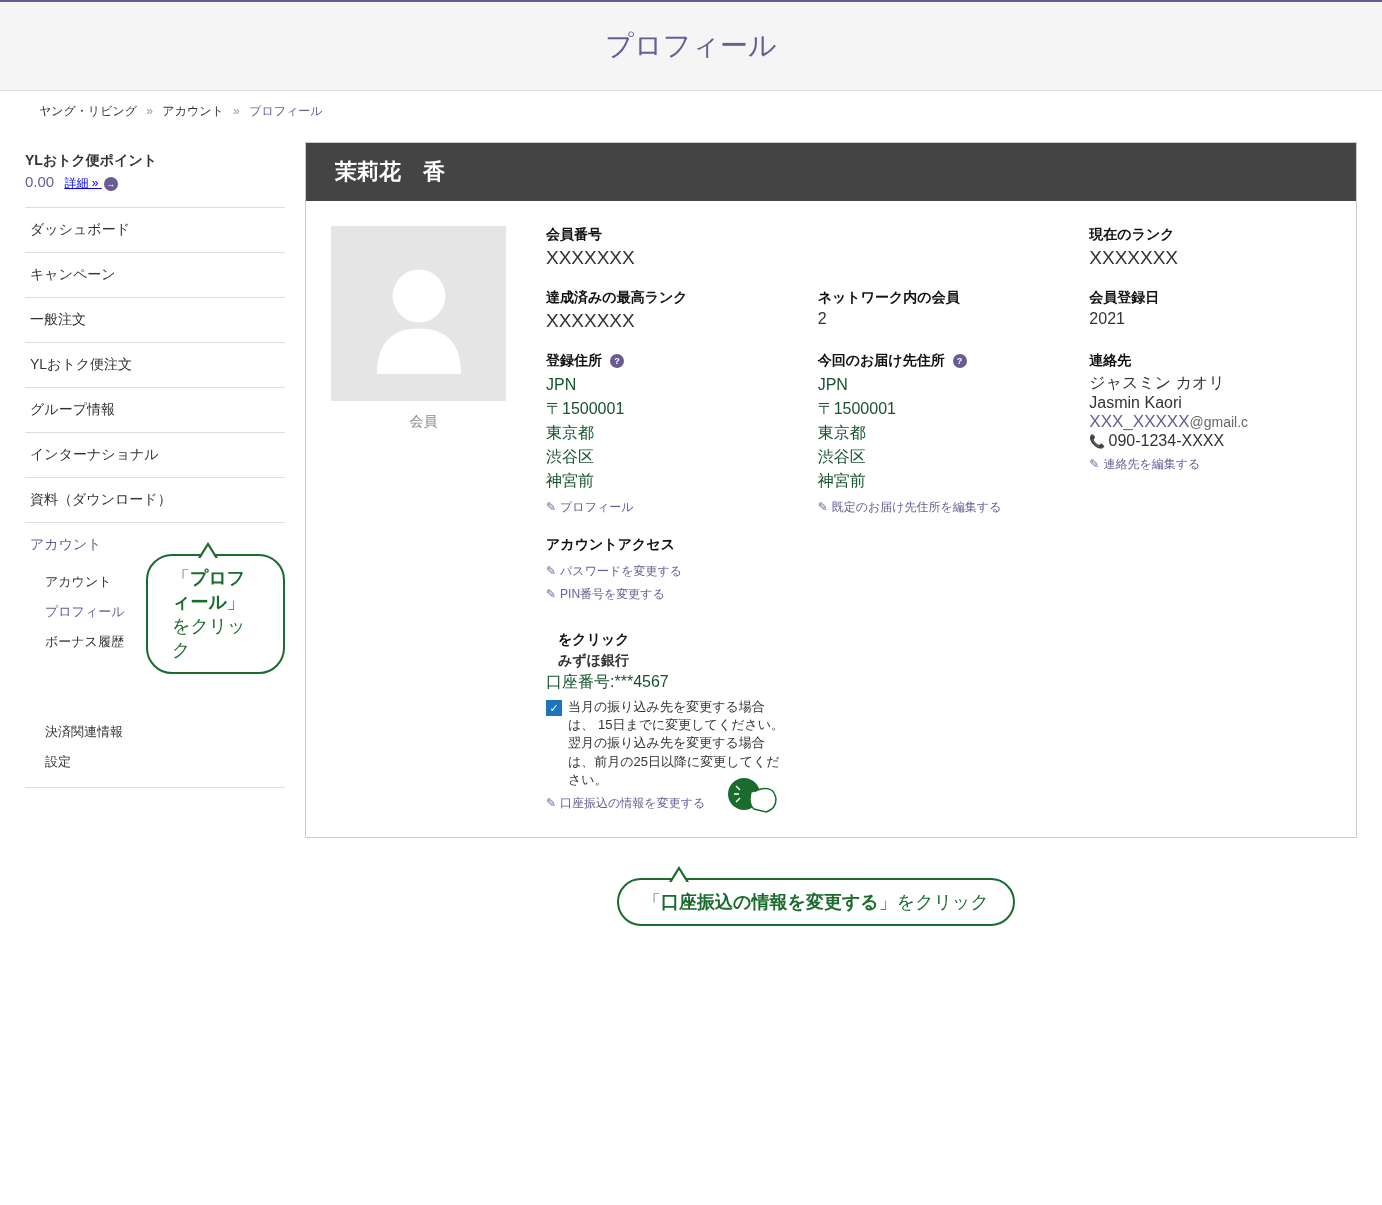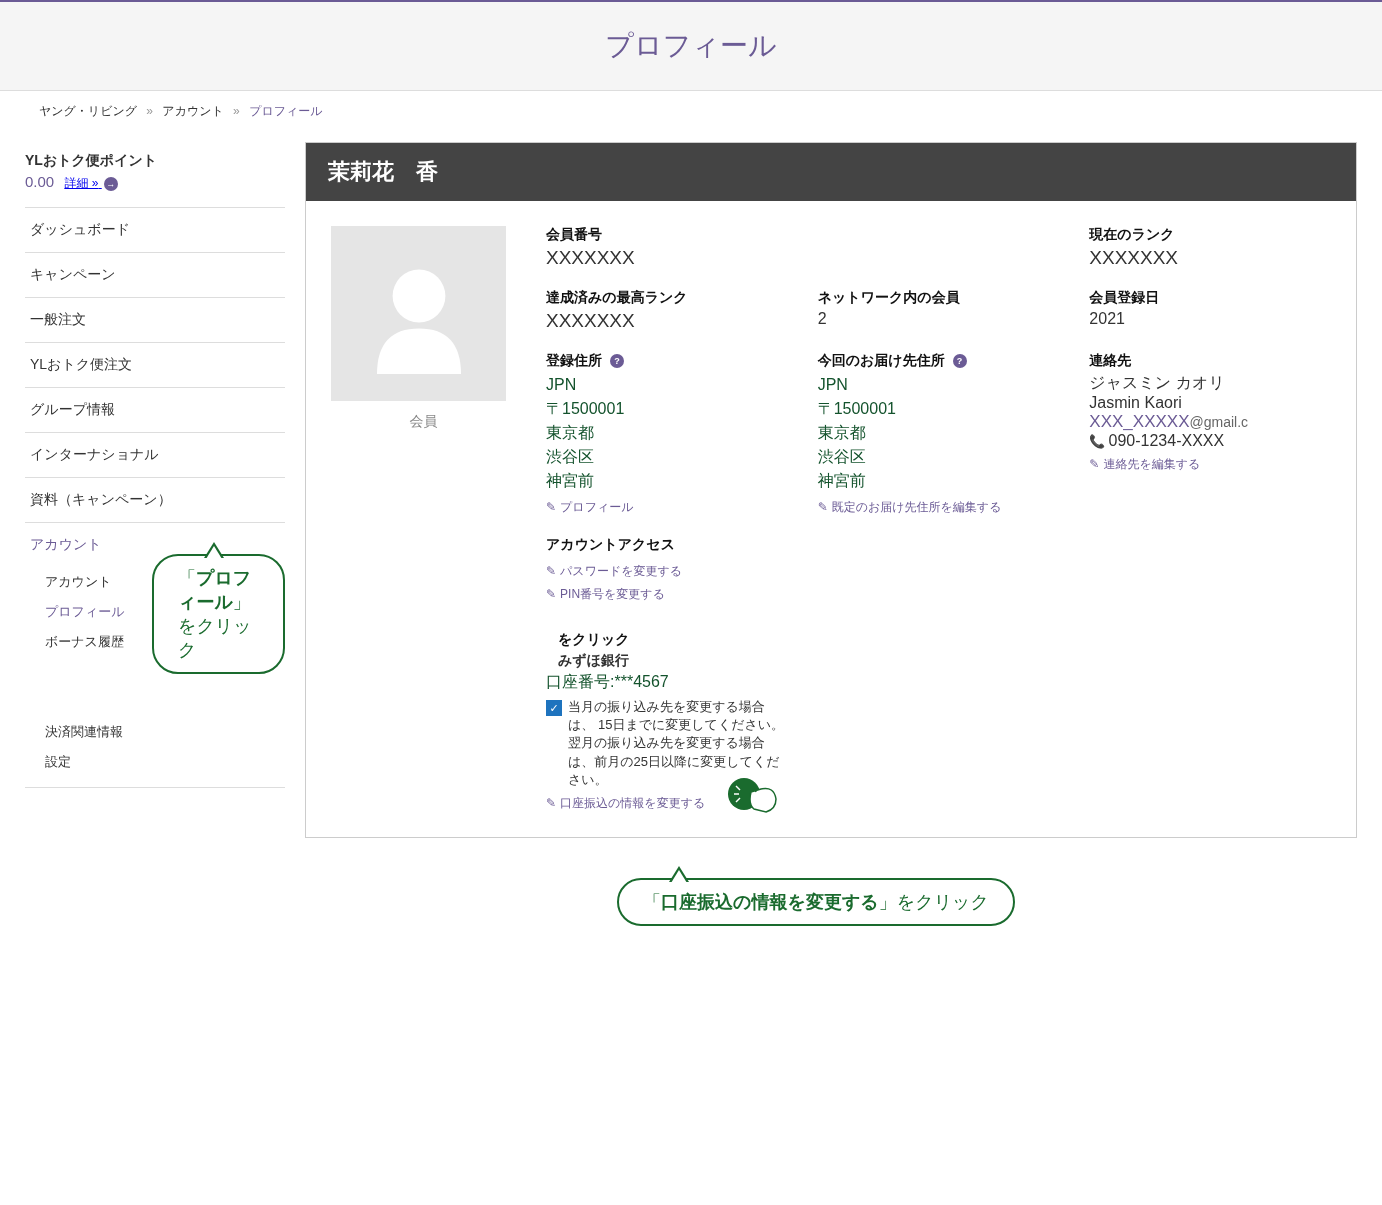--- a/index.html
+++ b/index.html
@@ -19,21 +19,21 @@
     .points-detail { font-size: 12px; margin-left: 6px; }
     .arrow-circle { display: inline-flex; align-items: center; justify-content: center; width: 14px; height: 14px; background: #6b5b95; border-radius: 50%; color: #fff; font-size: 9px; margin-left: 2px; vertical-align: middle; }
     .nav-list { list-style: none; border-top: 1px solid #ddd; }
     .nav-list > li { border-bottom: 1px solid #ddd; }
     .nav-list > li > a { display: block; padding: 13px 5px; color: #333; text-decoration: none; font-weight: normal; font-size: 14px; }
     .nav-list > li.active > a { color: #6b5b95; }
     .subnav { list-style: none; padding: 0 0 10px 15px; }
     .subnav li a { display: block; padding: 6px 5px; color: #333; text-decoration: none; font-size: 13px; }
     .subnav li.active a { color: #6b5b95; }
     .main { flex: 1; border: 1px solid #ccc; }
-    .main-header { background: #444; color: #fff; padding: 14px 22px; font-size: 22px; font-weight: bold; }
+    .main-header { background: #444; color: #fff; padding: 14px 29px; font-size: 22px; font-weight: bold; }
     .profile-body { display: flex; padding: 25px; gap: 30px; }
     .avatar-col { width: 185px; flex-shrink: 0; text-align: center; }
     .avatar-placeholder { width: 175px; height: 175px; background: #e5e5e5; display: flex; align-items: center; justify-content: center; }
     .avatar-svg { width: 120px; height: 120px; }
     .avatar-label { color: #888; font-size: 14px; margin-top: 12px; }
     .info-grid { flex: 1; display: grid; grid-template-columns: 1fr 1fr 1fr; gap: 20px 30px; }
     .field-label { font-weight: bold; font-size: 14px; color: #111; margin-bottom: 3px; }
     .field-val { font-size: 19px; color: #333; }
     .field-val-md { font-size: 16px; color: #333; }
     .field-val-sm { font-size: 16px; color: #14532d; line-height: 1.5; }
@@ -104,21 +104,21 @@
         <li>
             <a href="#">YLおトク便注文</a>
           </li>
         <li>
             <a href="#">グループ情報</a>
           </li>
         <li>
             <a href="#">インターナショナル</a>
           </li>
         <li>
-            <a href="#">資料（キャンペーン）</a>
+            <a href="#">資料（ダウンロード）</a>
           </li>
         <li class="active">
           <a href="#">アカウント</a>
           <ul class="subnav">
             <li>
                 <a href="#">アカウント</a>
               </li>
             <li class="active rel">
               <a href="#">プロフィール</a>
               <svg class="pointer-svg" style="left:110px; top:-8px;" width="60" height="50" viewBox="0 0 60 50">
@@ -136,21 +136,21 @@
             <li>
                 <a href="#">決済関連情報</a>
               </li>
             <li>
                 <a href="#">設定</a>
               </li>
           </ul>
         </li>
       </ul>
     </aside>
-    <div class="callout1-wrap" style="position:absolute; top:472px; left:48px;padding-left:44px;">
+    <div class="callout1-wrap" style="position:absolute; top:472px; left:42px;padding-left:44px;">
       <div class="callout-bubble">
         <span class="callout-tail callout1-tail"></span>
         <span class="callout1-tail-inner"></span>
         <span>「</span><strong>プロフィール</strong><span>」をクリック</span>
       </div>
     </div>
   </div>
 
   <main class="main">
     <div class="main-header">茉莉花　香</div>

